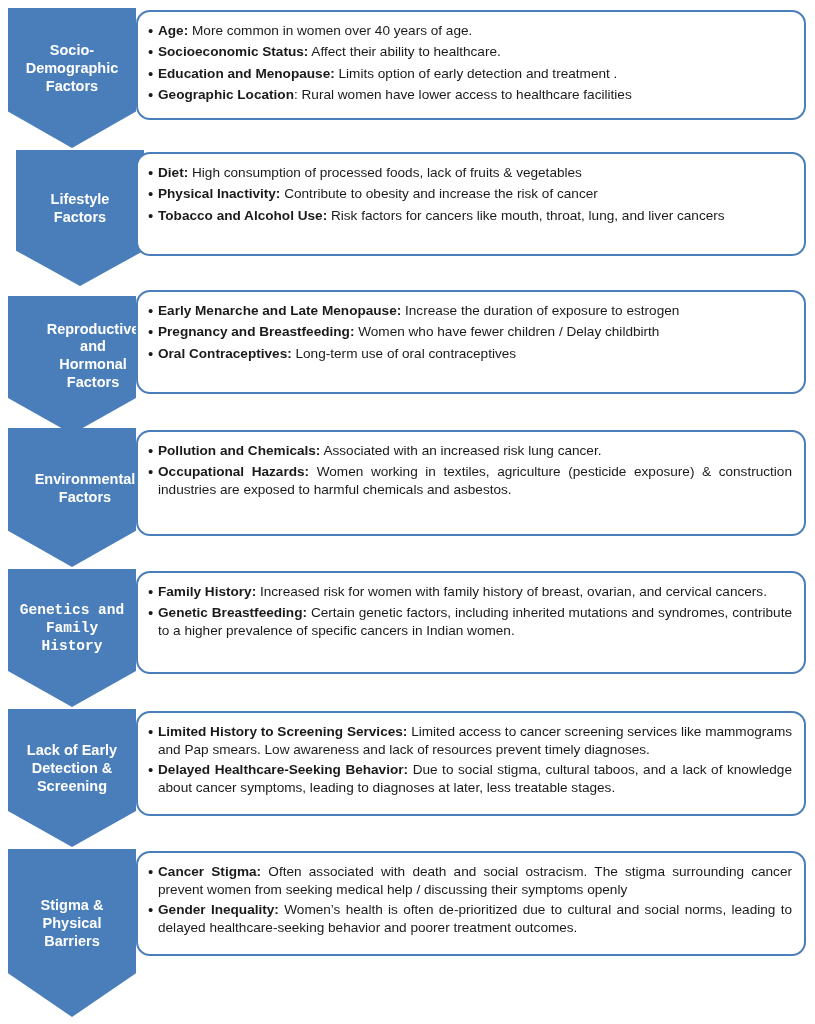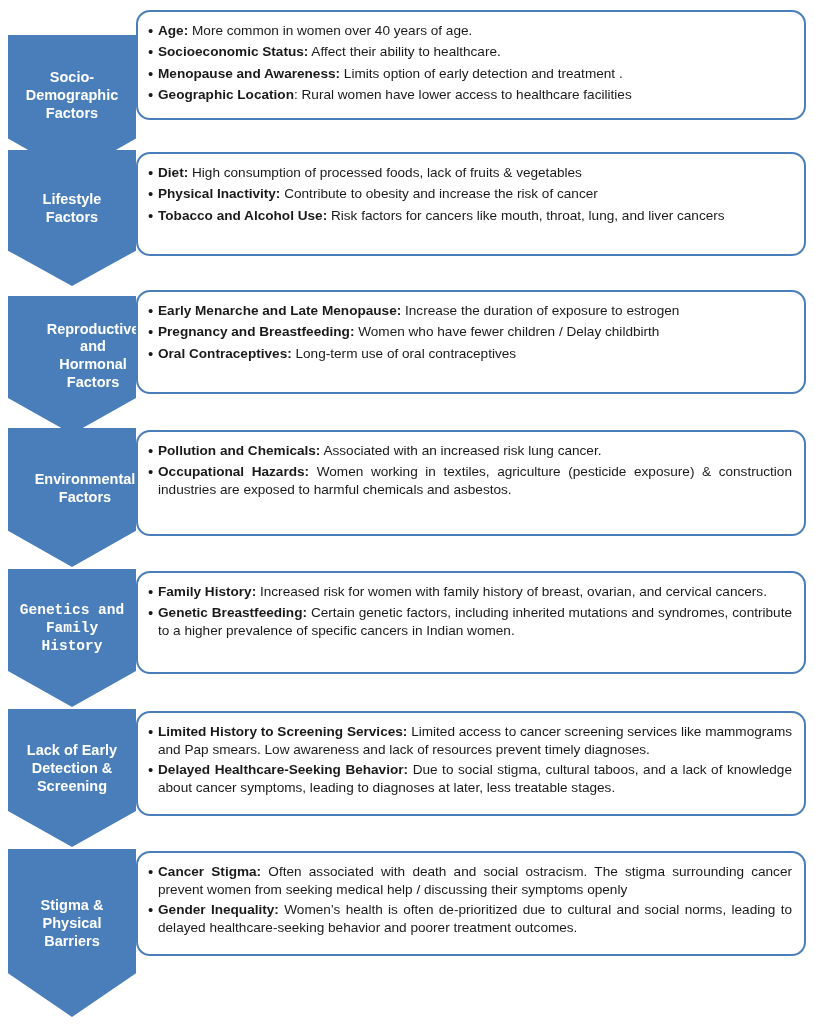--- a/index.html
+++ b/index.html
@@ -72,49 +72,49 @@
   }
   .btext { flex: 1 1 auto; }
   .btext b { font-weight: bold; }
 </style>
 </head>
 <body>
 
 <div class="diagram">
 
   <div class="row">
-    <div class="chevron" style="top:8px; height:140px;margin-top:27px;">
+    <div class="chevron" style="top:8px; height:140px;">
       <div>
         <span>Socio-</span>
         <span>Demographic</span>
         <span>Factors</span>
       </div>
     </div>
     <div class="box" style="top:10px; height:110px;">
       <div class="bullet">
         <span class="dot">•</span>
         <span class="btext"><b>Age:</b><span> More common in women over 40 years of age.</span></span>
       </div>
       <div class="bullet">
         <span class="dot">•</span>
         <span class="btext"><b>Socioeconomic Status:</b><span> Affect their ability to healthcare.</span></span>
       </div>
       <div class="bullet">
         <span class="dot">•</span>
-        <span class="btext"><b>Menopause and Awareness:</b><span> Limits option of early detection and treatment .</span></span>
+        <span class="btext"><b>Education and Menopause:</b><span> Limits option of early detection and treatment .</span></span>
       </div>
       <div class="bullet">
         <span class="dot">•</span>
         <span class="btext"><b>Geographic Location</b><span>: Rural women have lower access to healthcare facilities</span></span>
       </div>
     </div>
   </div>
 
   <div class="row">
-    <div class="chevron" style="top:150px; height:136px;">
+    <div class="chevron" style="top:150px; height:136px;margin-left:8px;">
       <div>
         <span>Lifestyle</span>
         <span>Factors</span>
       </div>
     </div>
     <div class="box" style="top:152px; height:104px;">
       <div class="bullet">
         <span class="dot">•</span>
         <span class="btext"><b>Diet:</b><span> High consumption of processed foods, lack of fruits &amp; vegetables</span></span>
       </div>

